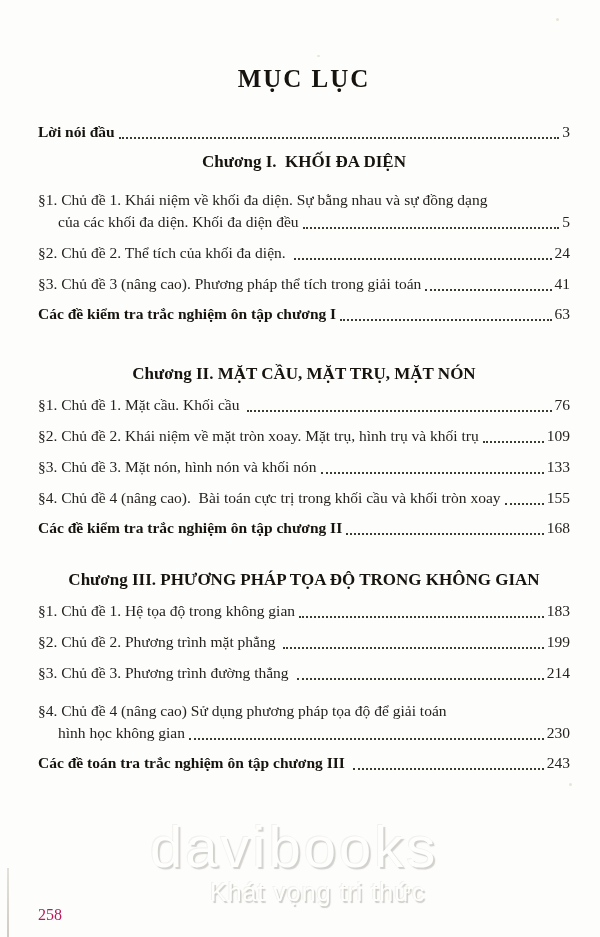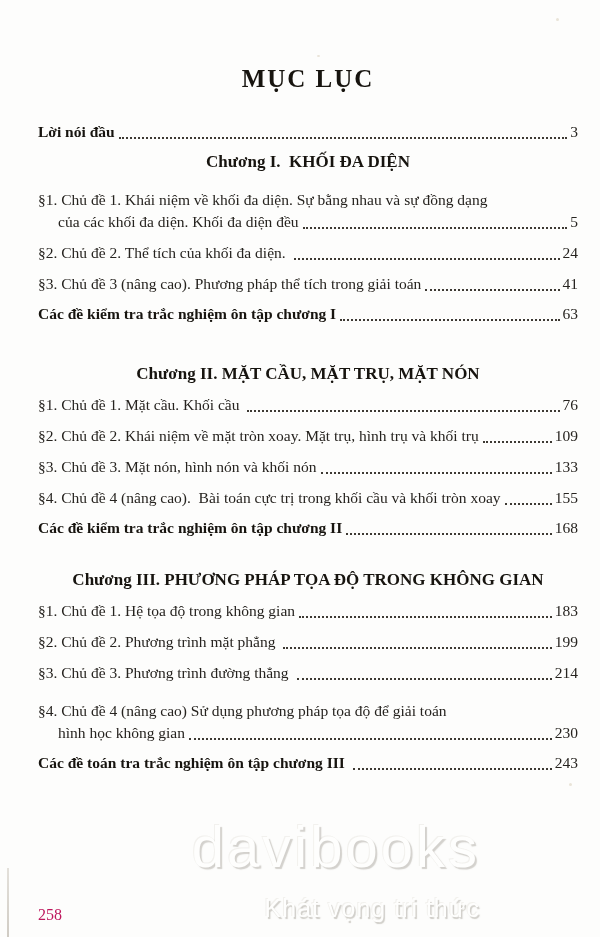--- a/index.html
+++ b/index.html
@@ -12,21 +12,21 @@
     height: 937px;
     position: relative;
     overflow: hidden;
     font-family: "Liberation Serif", "DejaVu Serif", serif;
     color: #26231f;
     background: #fdfdfc;
   }
   .page {
     position: absolute;
     inset: 0;
-    padding: 64px 22px 0 38px;
+    padding: 64px 30px 0 38px;
     box-sizing: border-box;
     border-radius: 22px;
   }
   .toc-title {
     text-align: center;
     font-size: 25px;
     font-weight: 700;
     letter-spacing: 2px;
     color: #17140f;
     margin: 0 0 27px 0;
@@ -73,38 +73,38 @@
   }
   .ch1 { margin-top: 8px; }
   .ch2 { margin-top: 38px; }
   .ch3 { margin-top: 30px; }
   .review { margin-top: 8px; }
   .watermark {
     position: absolute;
     left: 150px;
     top: 818px;
     width: 330px;
-    text-align: right;
+    text-align: left;
     font-family: "Liberation Sans", "DejaVu Sans", sans-serif;
     pointer-events: none;
     user-select: none;
   }
   .wm-brand {
     font-size: 58px;
     line-height: 58px;
     letter-spacing: 3px;
     font-weight: 400;
     color: #fefefd;
     text-shadow: 2px 2px 1px rgba(176,173,165,0.55), -1px -1px 0 rgba(232,230,224,0.5);
   }
   .wm-slogan {
     font-size: 25px;
     line-height: 28px;
     letter-spacing: 1px;
-    margin-top: 18px;
+    margin-top: 2px;
     padding-left: 60px;
     color: #fefefd;
     text-shadow: 1.5px 1.5px 1px rgba(176,173,165,0.6), -1px -1px 0 rgba(232,230,224,0.5);
   }
   .folio {
     position: absolute;
     left: 38px;
     bottom: 13px;
     font-size: 16px;
     color: #be185d;

